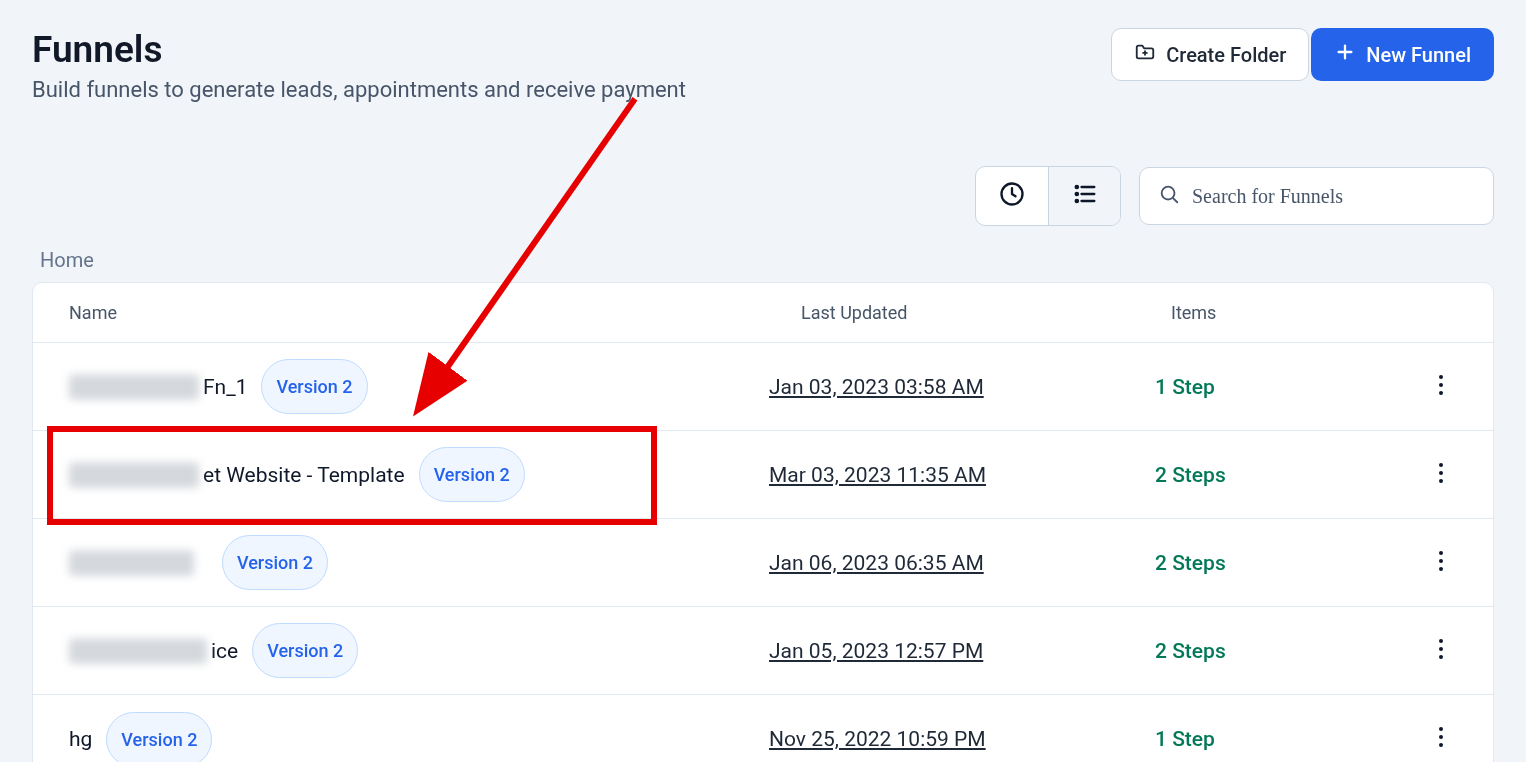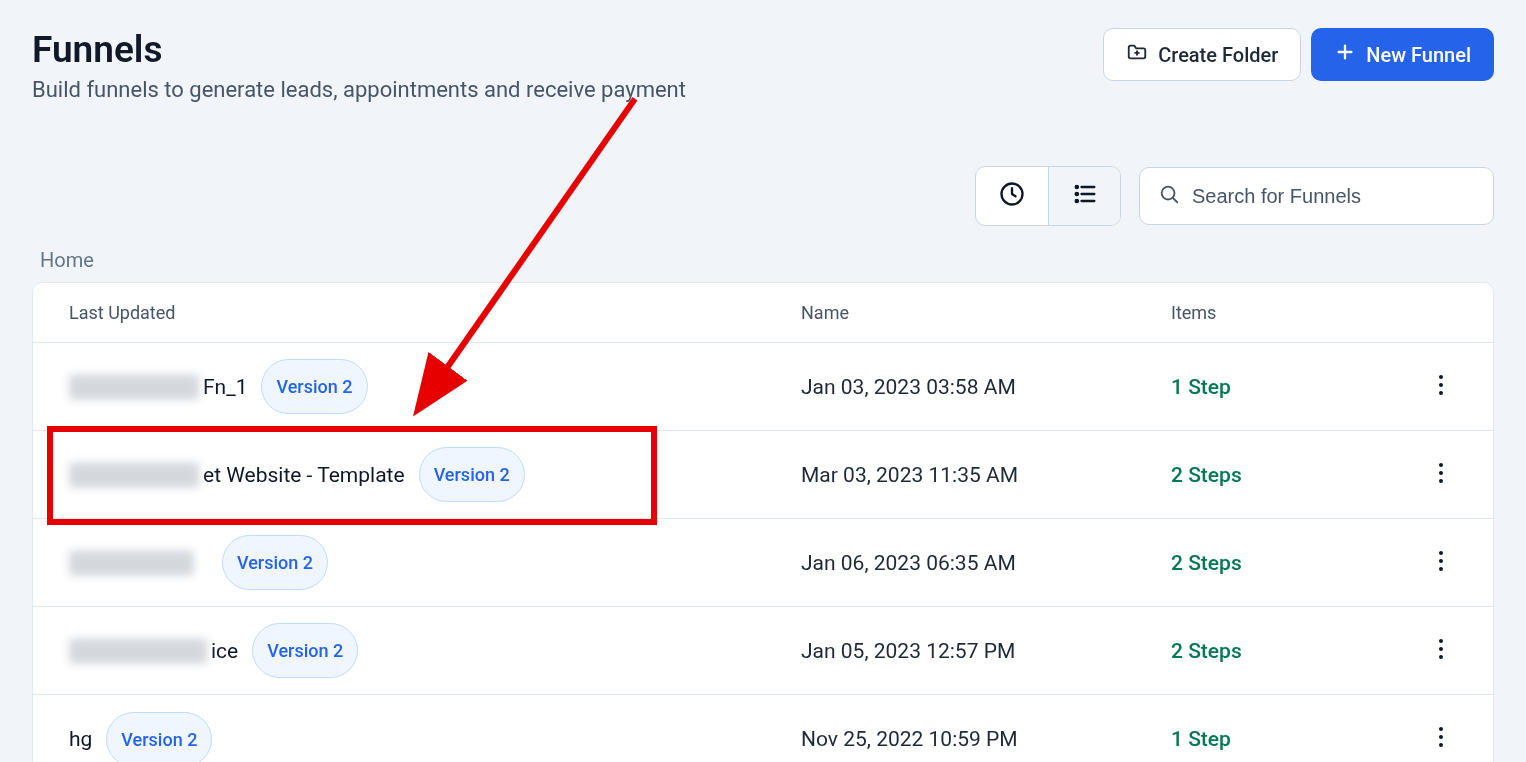--- a/index.html
+++ b/index.html
@@ -7,21 +7,21 @@
   body {
     font-family: -apple-system, BlinkMacSystemFont, "Segoe UI", Roboto, Helvetica, Arial, sans-serif;
     background: #f1f5f9;
     color: #0f172a;
   }
   .page { padding: 28px 32px 0 32px; }
   .header-row { display: flex; justify-content: space-between; align-items: flex-start; }
   .title-block { }
   .page-title { font-size: 37px; font-weight: 600; color: #111827; }
   .page-subtitle { font-size: 22px; color: #475569; margin-top: 6px; }
-  .header-actions { display: flex; gap: 10px; }
+  .header-actions { display: flex; gap: 2px; }
   .btn {
     display: inline-flex; align-items: center; gap: 10px;
     padding: 12px 22px; border-radius: 10px; font-size: 20px; font-weight: 500;
     cursor: pointer; border: 1px solid transparent;
   }
   .btn-outline { background: #fff; border-color: #cbd5e1; color: #1f2937; }
   .btn-primary { background: #2563eb; color: #fff; }
   .btn svg { width: 22px; height: 22px; }
   .toolbar-row {
     display: flex; justify-content: flex-end; align-items: center;
@@ -41,56 +41,58 @@
   .toggle-btn svg { width: 28px; height: 28px; }
   .search-wrap {
     display: inline-flex; align-items: center; gap: 12px;
     background: #fff; border: 1px solid #cbd5e1; border-radius: 10px;
     padding: 0 18px; height: 58px; width: 355px;
   }
   .search-wrap svg { width: 22px; height: 22px; color: #475569; }
   .search-input {
     border: none; outline: none; font-size: 20px; color: #a21caf; flex: 1;
     background: transparent;
+    font-family: Liberation Serif, serif;
   }
   .search-input::placeholder { color: #475569; }
   .breadcrumb { margin-top: 22px; font-size: 20px; color: #64748b; padding-left: 8px; }
   .table-card {
     background: #fff; border: 1px solid #e2e8f0; border-radius: 10px 10px 0 0;
     margin-top: 10px; overflow: hidden;
   }
   .table-header, .table-row {
     display: grid;
     grid-template-columns: 1fr 370px 200px 86px;
     align-items: center;
     padding: 0 36px;
   }
   .table-header {
     height: 60px; color: #475569; font-size: 18px;
     border-bottom: 1px solid #e2e8f0;
   }
   .table-row {
     height: 88px; border-bottom: 1px solid #e2e8f0; position: relative;
     cursor: pointer;
+    gap: 16px;
   }
   .table-row:last-child { border-bottom: none; }
   .cell-name { display: inline-flex; align-items: center; gap: 14px; }
   .blurred {
     background: repeating-linear-gradient(0deg,#c9cdd3 0,#c9cdd3 5px,#dfe2e6 5px,#dfe2e6 10px);
     filter: blur(4px);
     border-radius: 3px; display: inline-block;
   }
   .funnel-name { font-size: 21px; color: #0f172a; }
   .version-badge {
     display: inline-flex; align-items: center; justify-content: center;
     padding: 16px 14px; border-radius: 999px;
     background: #eff6ff; border: 1px solid #bfdbfe;
     color: #2563eb; font-size: 18px; font-weight: 500;
   }
-  .cell-updated { font-size: 21px; color: #1f2937; }
+  .cell-updated { font-size: 21px; color: #1f2937; text-decoration: underline; }
   .cell-items { font-size: 21px; font-weight: 500; color: #047857; }
   .cell-actions { display: flex; justify-content: flex-end; }
   .more-btn {
     width: 32px; height: 32px; display: inline-flex;
     align-items: center; justify-content: center; cursor: pointer;
     border-radius: 6px;
   }
   .more-btn svg { width: 6px; height: 22px; }
   .highlight-box {
     position: absolute; pointer-events: none;
@@ -168,22 +170,22 @@
         </svg>
       </span>
       <input class="search-input" placeholder="Search for Funnels" style="">
     </div>
   </div>
 
   <div class="breadcrumb">Home</div>
 
   <div class="table-card">
     <div class="table-header">
+      <div>Name</div>
       <div>Last Updated</div>
-      <div>Name</div>
       <div>Items</div>
       <div></div>
     </div>
 
     <div class="table-row">
       <div class="cell-name">
         <span class="blurred" style="width:130px;height:24px;"></span>
         <span class="funnel-name" style="margin-left:-10px;">Fn_1</span>
         <span class="version-badge">Version 2</span>
       </div>

